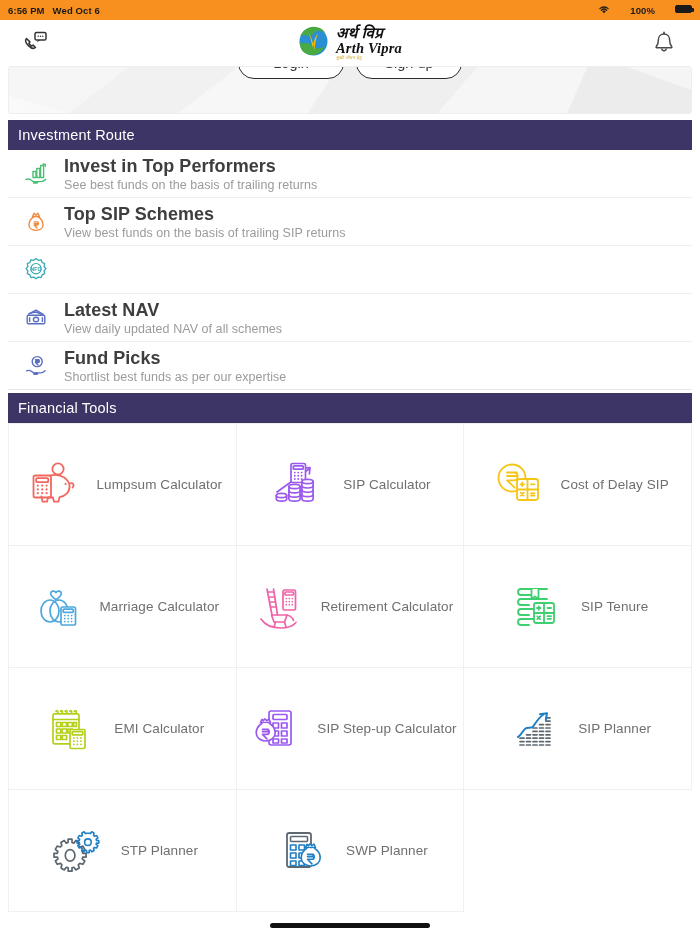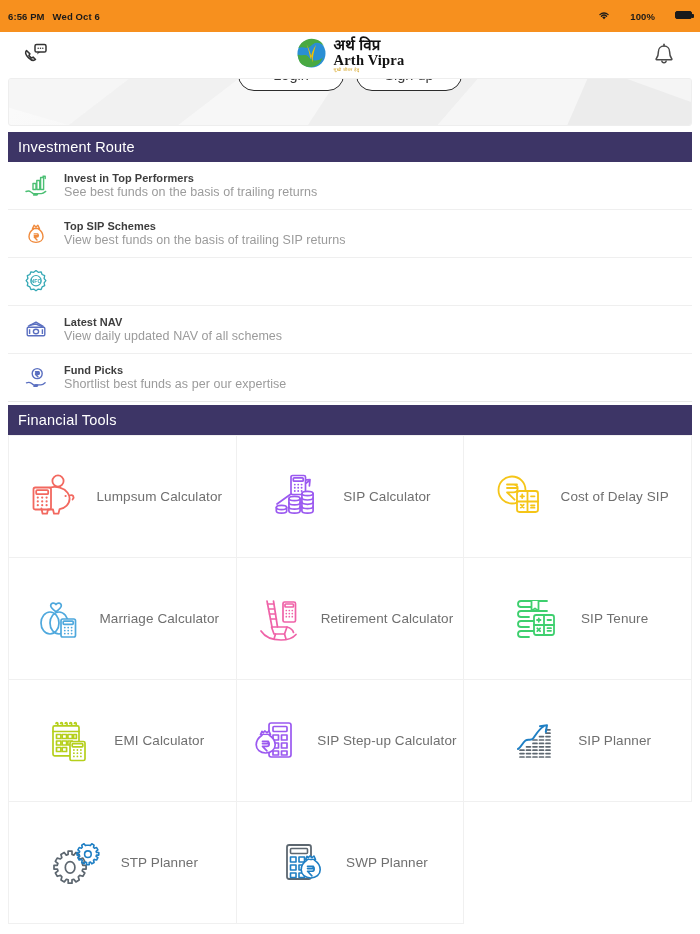--- a/index.html
+++ b/index.html
@@ -5,21 +5,21 @@
   * { box-sizing: border-box; margin: 0; padding: 0; }
   html, body {
     width: 700px; height: 934px;
     font-family: "Liberation Sans", sans-serif;
     background: #ffffff;
     overflow: hidden;
   }
 
   
   .statusbar {
-    height: 32px;
+    height: 20px;
     background: #f7901e;
     display: flex;
     align-items: center;
     padding: 0 8px;
     color: #1a1a1a;
     font-size: 9.5px;
     font-weight: 700;
     letter-spacing: .1px;
   }
   .sb-left { display: flex; gap: 8px; align-items: center; }
@@ -43,20 +43,21 @@
     display: flex;
     align-items: center;
     padding: 0 16px;
     position: relative;
   }
   .appbar-icon { width: 40px; display: flex; align-items: center; justify-content: center; }
   .brand {
     position: absolute; left: 0; right: 0; top: 0; bottom: 0;
     display: flex; align-items: center; justify-content: center; gap: 7px;
     pointer-events: none;
+    font-style: italic;
   }
   .brand-text { display: flex; flex-direction: column; line-height: 1.0; }
   .brand-hi {
     font-size: 15px; font-weight: 700; color: #111;
     font-family: "Liberation Serif", serif; letter-spacing: .3px;
   }
   .brand-en {
     font-size: 14.5px; font-weight: 700; color: #111;
     font-family: "Liberation Serif", serif; letter-spacing: .2px;
   }
@@ -105,21 +106,21 @@
     display: flex; align-items: center;
     gap: 14px;
     padding: 10px 8px 10px 14px;
     border-bottom: 1px solid #efefef;
     cursor: pointer;
     height: 48px;
   }
   .route-item:last-child { border-bottom: 1px solid #e8e8e8; }
   .route-ico { width: 28px; min-width: 28px; display: flex; align-items: center; justify-content: center; }
   .route-txt { display: flex; flex-direction: column; gap: 1px; }
-  .route-title { font-size: 11px; font-weight: 700; color: #3e3e3e; letter-spacing: .05px; }
+  .route-title { font-size: 18px; font-weight: 700; color: #3e3e3e; letter-spacing: .05px; }
   .route-sub { font-size: 12.5px; color: #9b9b9b; letter-spacing: .05px; }
 
   
   .tools {
     margin: 0 8px;
     display: grid;
     grid-template-columns: repeat(3, 1fr);
     border-left: 1px solid #f0f0f0;
     border-top: 1px solid #f0f0f0;
   }

